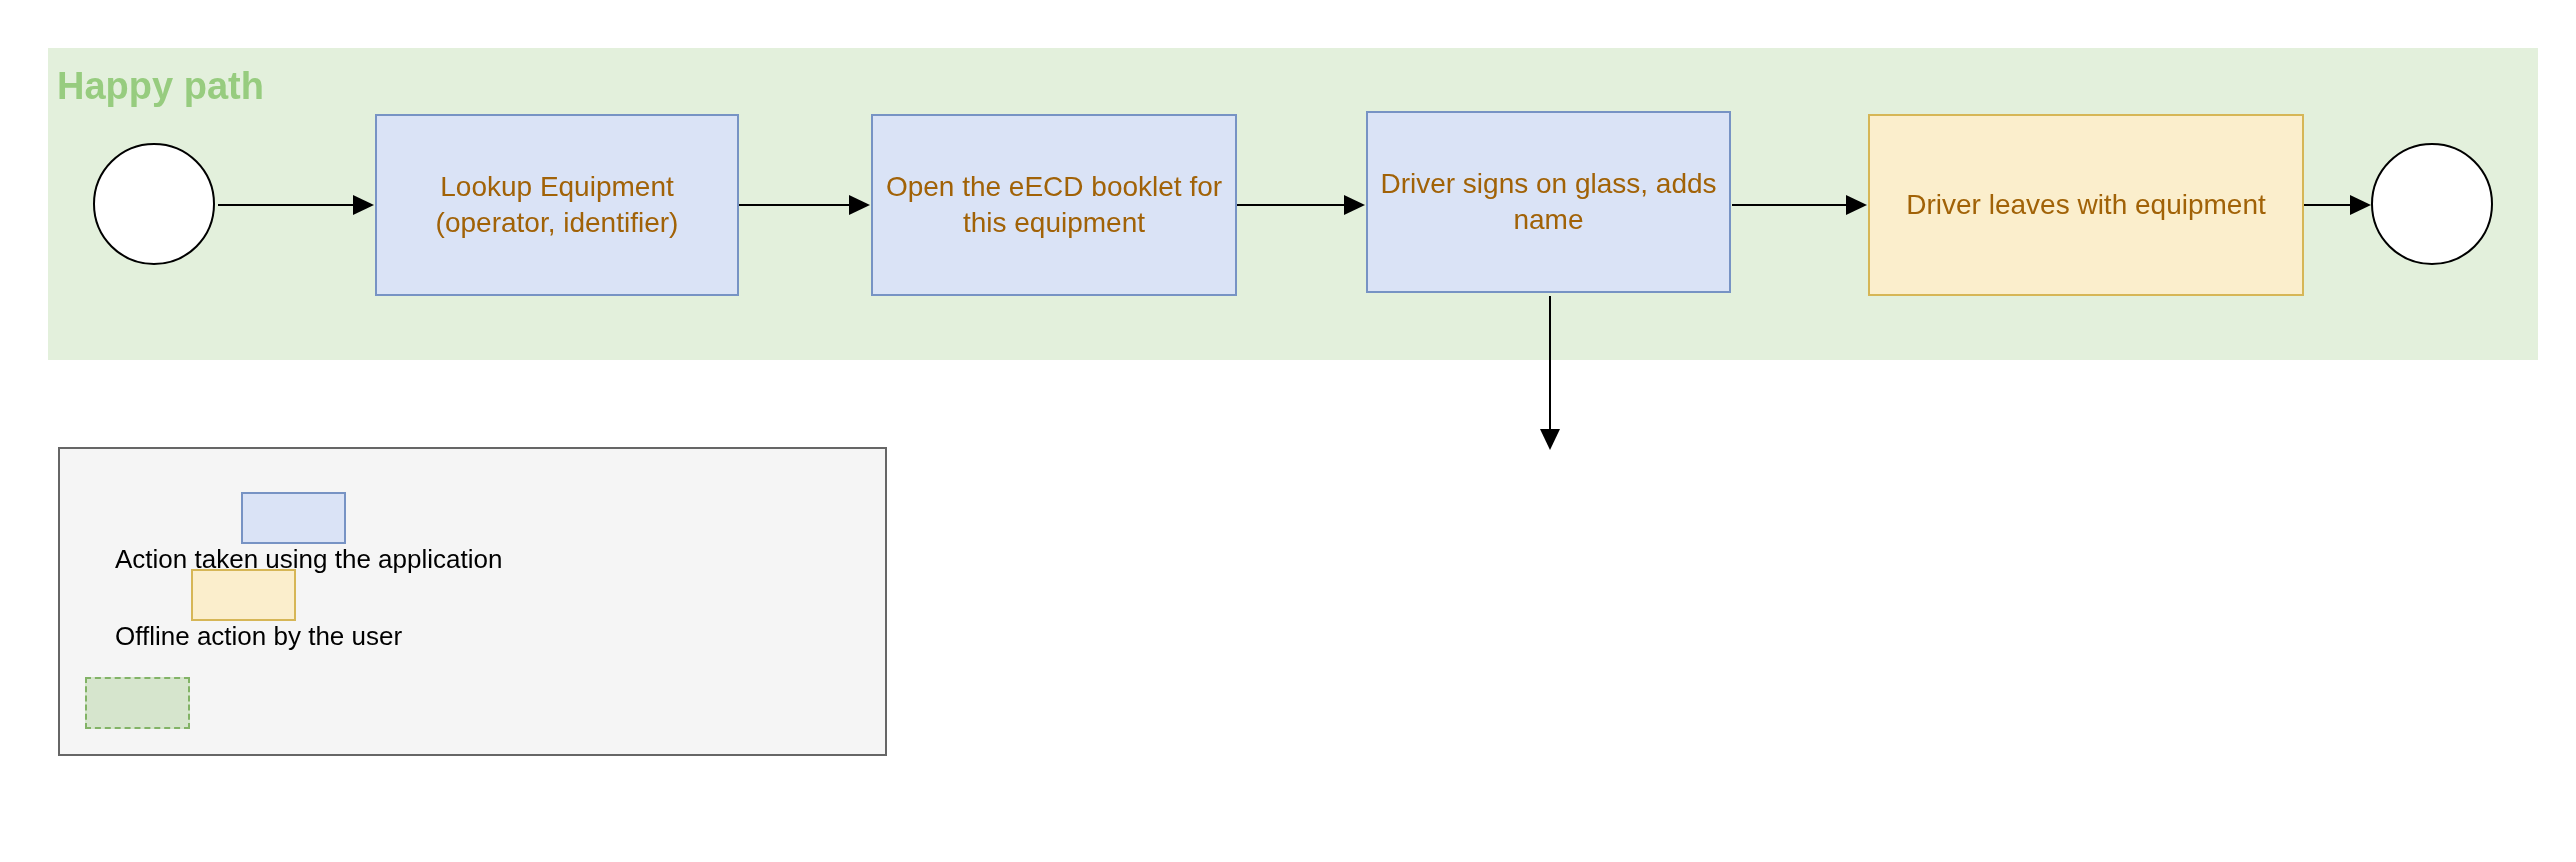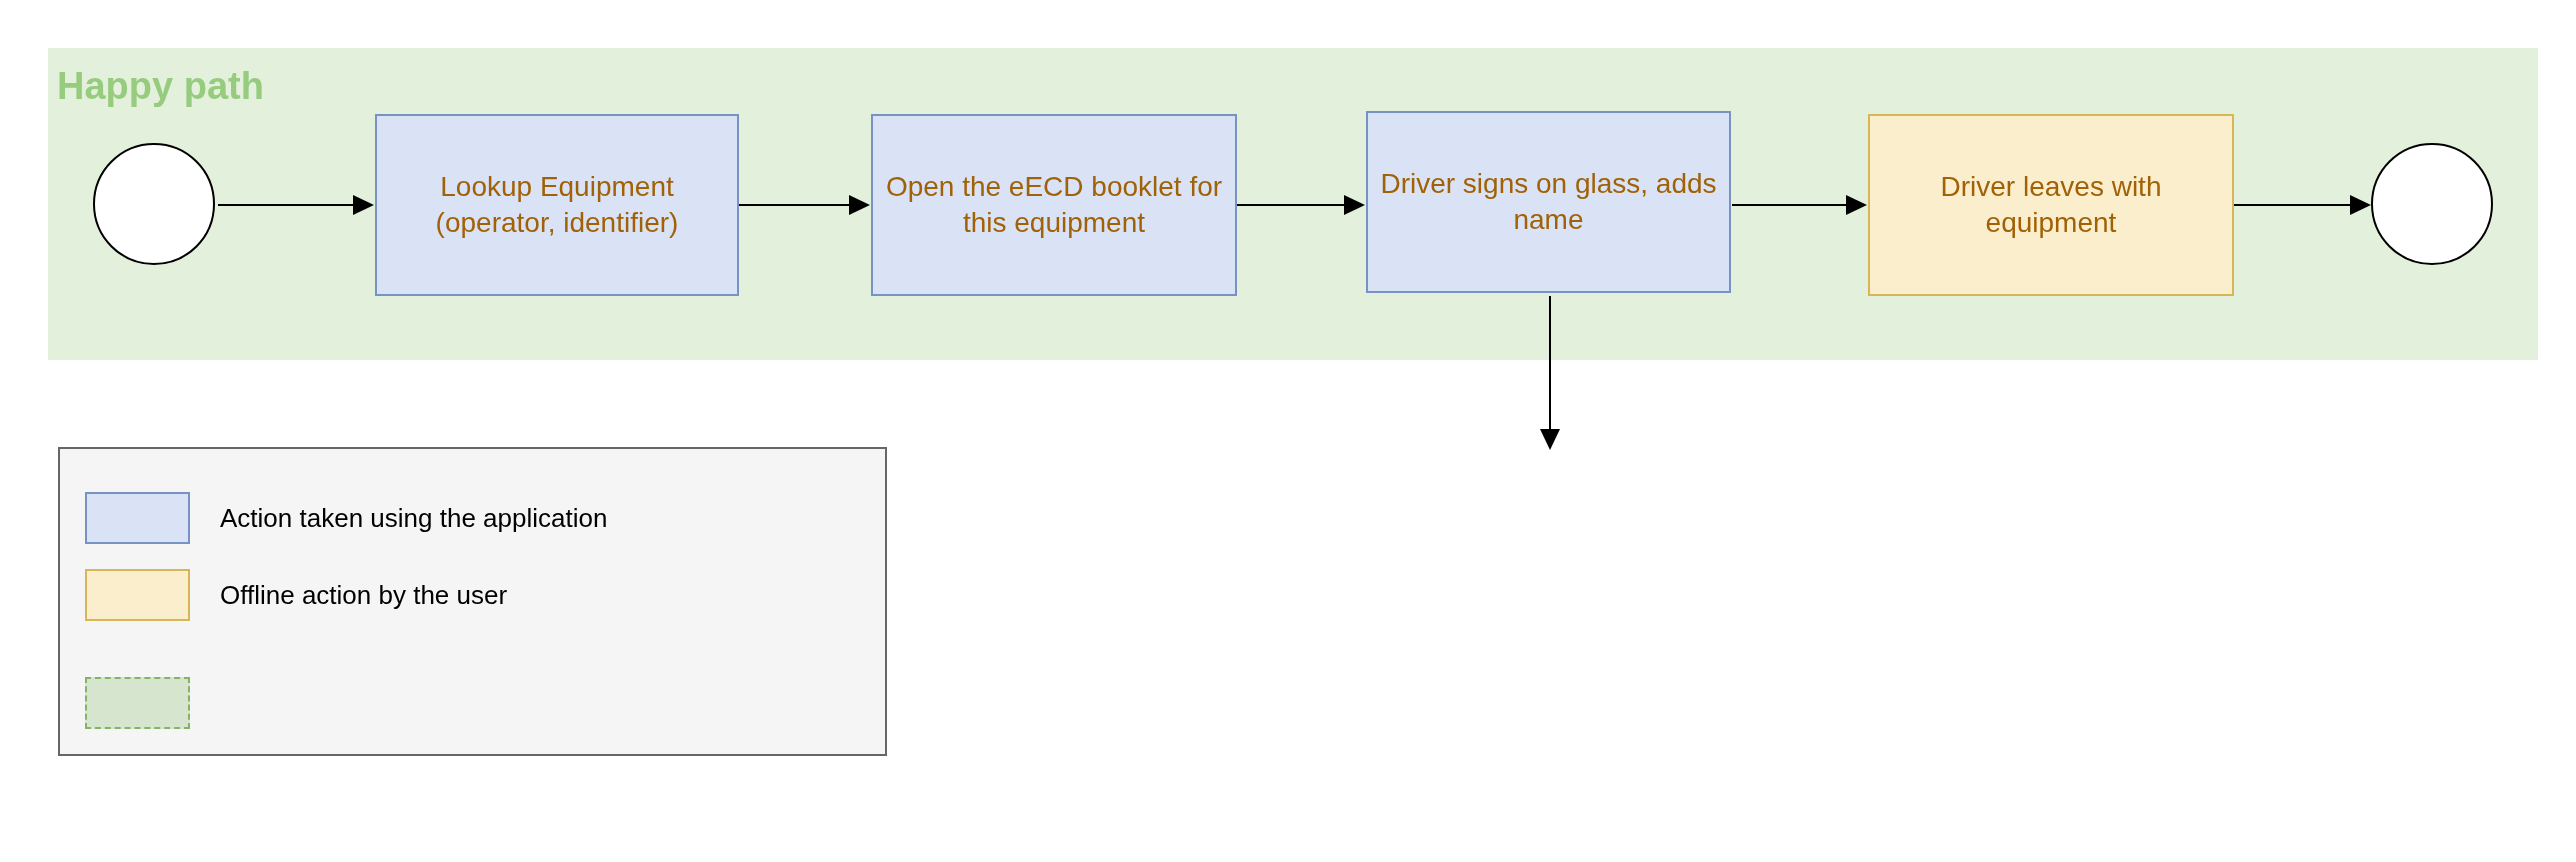--- a/index.html
+++ b/index.html
@@ -74,21 +74,21 @@
   }
   .node-system {
     background: #d6e5cd;
     border: 2.9px dashed #82b366;
     font-style: italic;
   }
 
   #node-lookup    { left: 375px;  top: 114px; width: 364px; height: 182px; }
   #node-open      { left: 871px;  top: 114px; width: 366px; height: 182px; }
   #node-sign      { left: 1366px; top: 111px; width: 365px; height: 182px; }
-  #node-leaves    { left: 1868px; top: 114px; width: 366px; height: 182px; }
+  #node-leaves    { left: 1868px; top: 114px; width: 436px; height: 182px; }
   #node-status    { left: 1367px; top: 454px; width: 366px; height: 183px; }
 
   
   .conn-h {
     position: absolute;
     height: 0;
     border-top: 2.9px solid #000000;
   }
   .conn-v {
     position: absolute;
@@ -132,20 +132,21 @@
     height: 309px;
     background: #f5f5f5;
     border: 2.9px solid #666666;
     box-sizing: border-box;
   }
   .legend-row {
     position: absolute;
     left: 25px;
     display: flex;
     align-items: center;
+    flex-direction: column;
   }
   #legend-row-0 { top: 43px; }
   #legend-row-1 { top: 120px; }
   #legend-row-2 { top: 228px; }
 
   .legend-swatch {
     width: 105px;
     height: 52px;
     box-sizing: border-box;
     flex: 0 0 auto;

